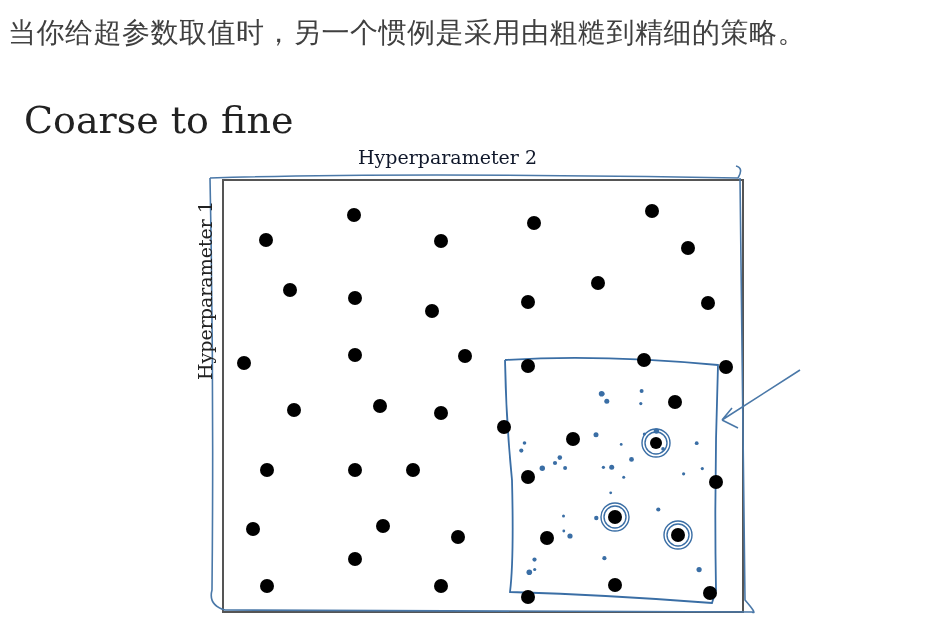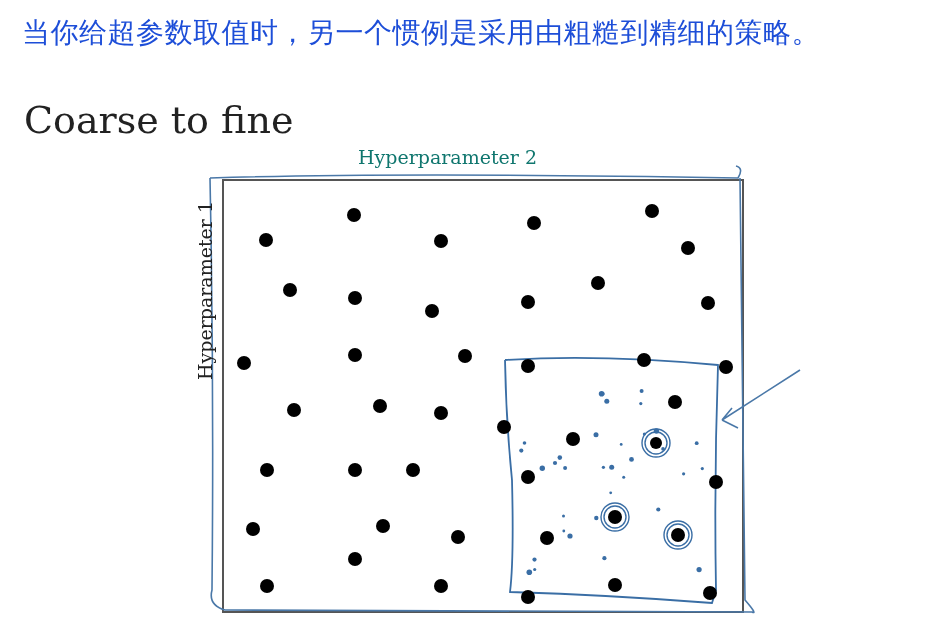--- a/index.html
+++ b/index.html
@@ -1,33 +1,33 @@
 <!DOCTYPE html>
 <html><head>
   <meta charset="utf-8">
   <style>
     html, body { margin: 0; padding: 0; background: #ffffff; }
     body { width: 932px; height: 638px; position: relative; overflow: hidden; }
     .caption {
-      position: absolute; left: 22px; top: 14px;
+      position: absolute; left: 8px; top: 14px;
       font-family: "DejaVu Sans", sans-serif;
-      font-size: 28px; color: #1d4ed8; letter-spacing: 0.5px;
+      font-size: 28px; color: #404040; letter-spacing: 0.5px;
       white-space: nowrap;
     }
     .slide {
       position: absolute; left: 0; top: 90px; width: 830px; height: 548px;
     }
     .slide-title {
       position: absolute; left: 24px; top: 8px;
       font-family: "DejaVu Serif", serif;
       font-size: 38px; color: #222;
     }
     .x-label {
       position: absolute; left: 358px; top: 56px;
-      font-family: "DejaVu Serif", serif; font-size: 19px; color: #0f766e;
+      font-family: "DejaVu Serif", serif; font-size: 19px; color: #0f172a;
     }
     .y-label {
       position: absolute; left: 194px; top: 380px;
       transform-origin: left top; transform: rotate(-90deg);
       font-family: "DejaVu Serif", serif; font-size: 19px; color: #222;
       white-space: nowrap;
     }
     svg.plot { position: absolute; left: 0; top: 0; }
   </style>
 </head>

